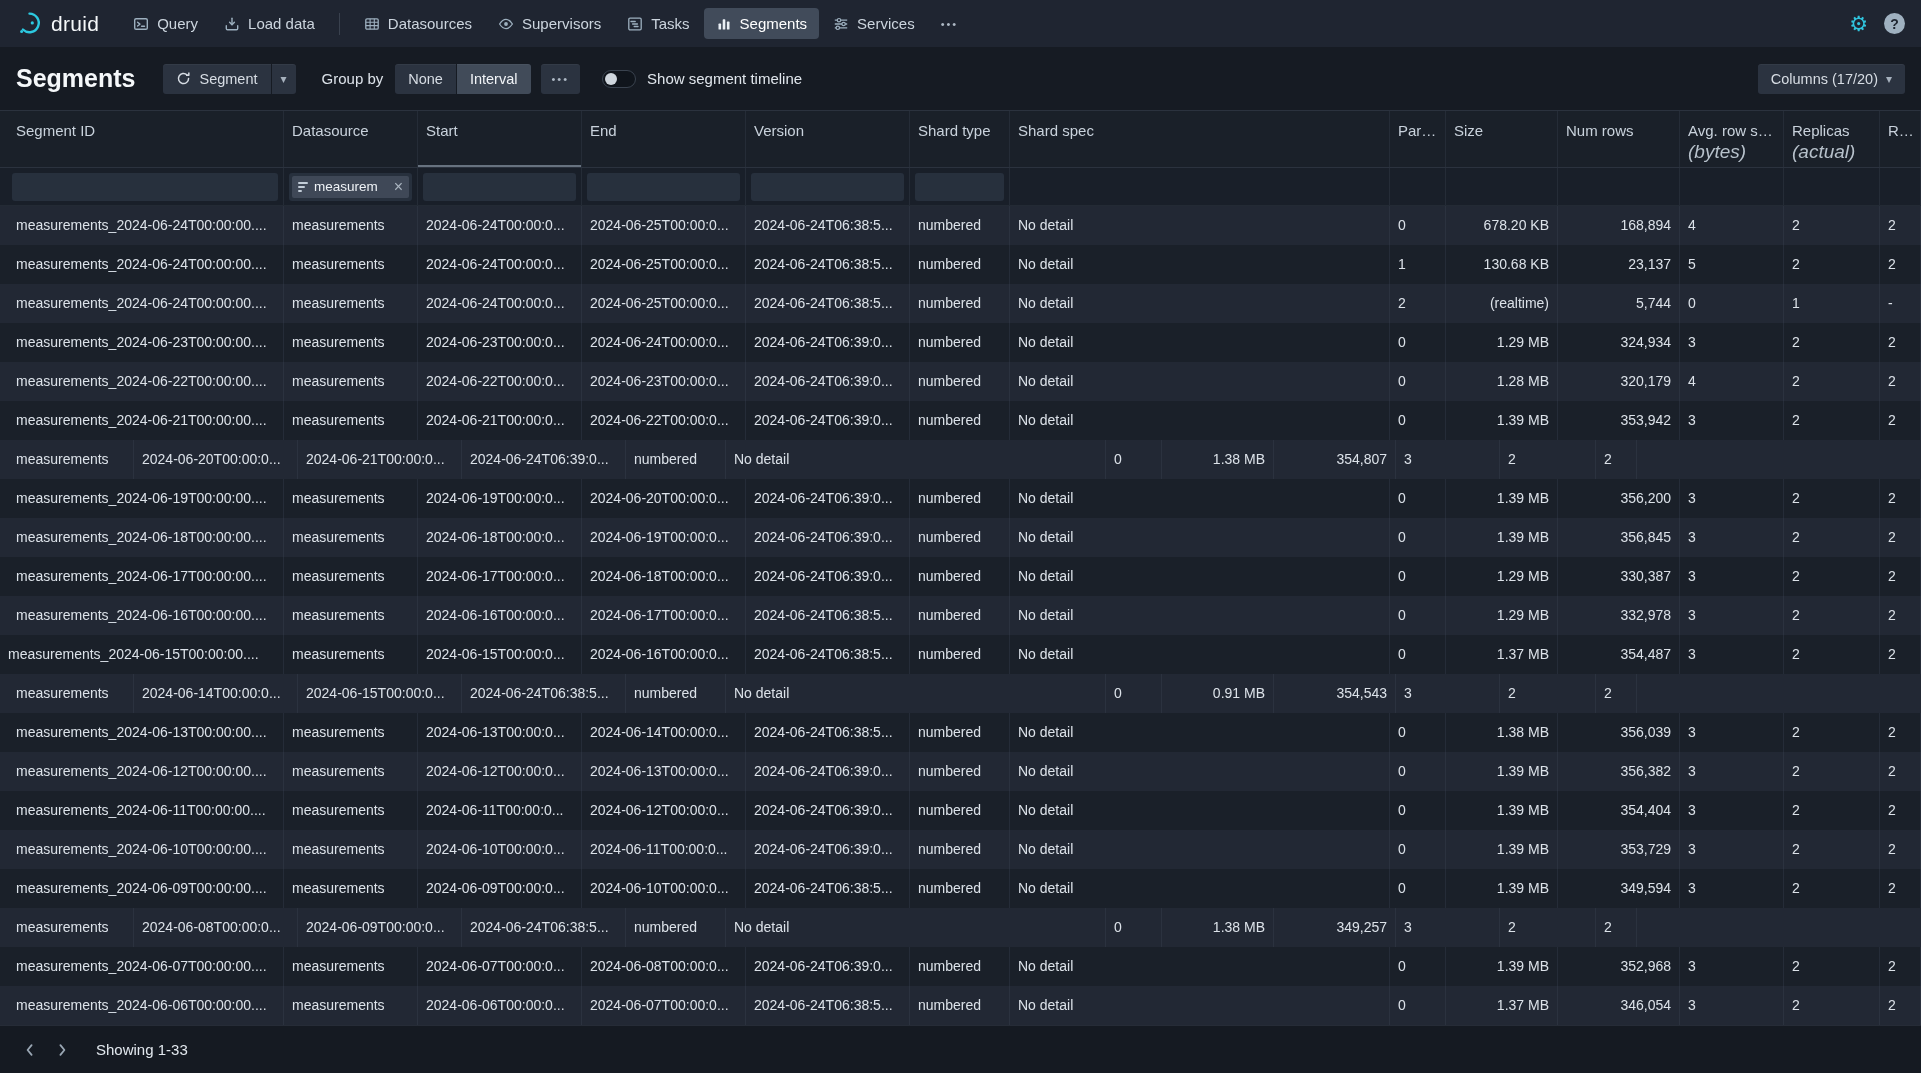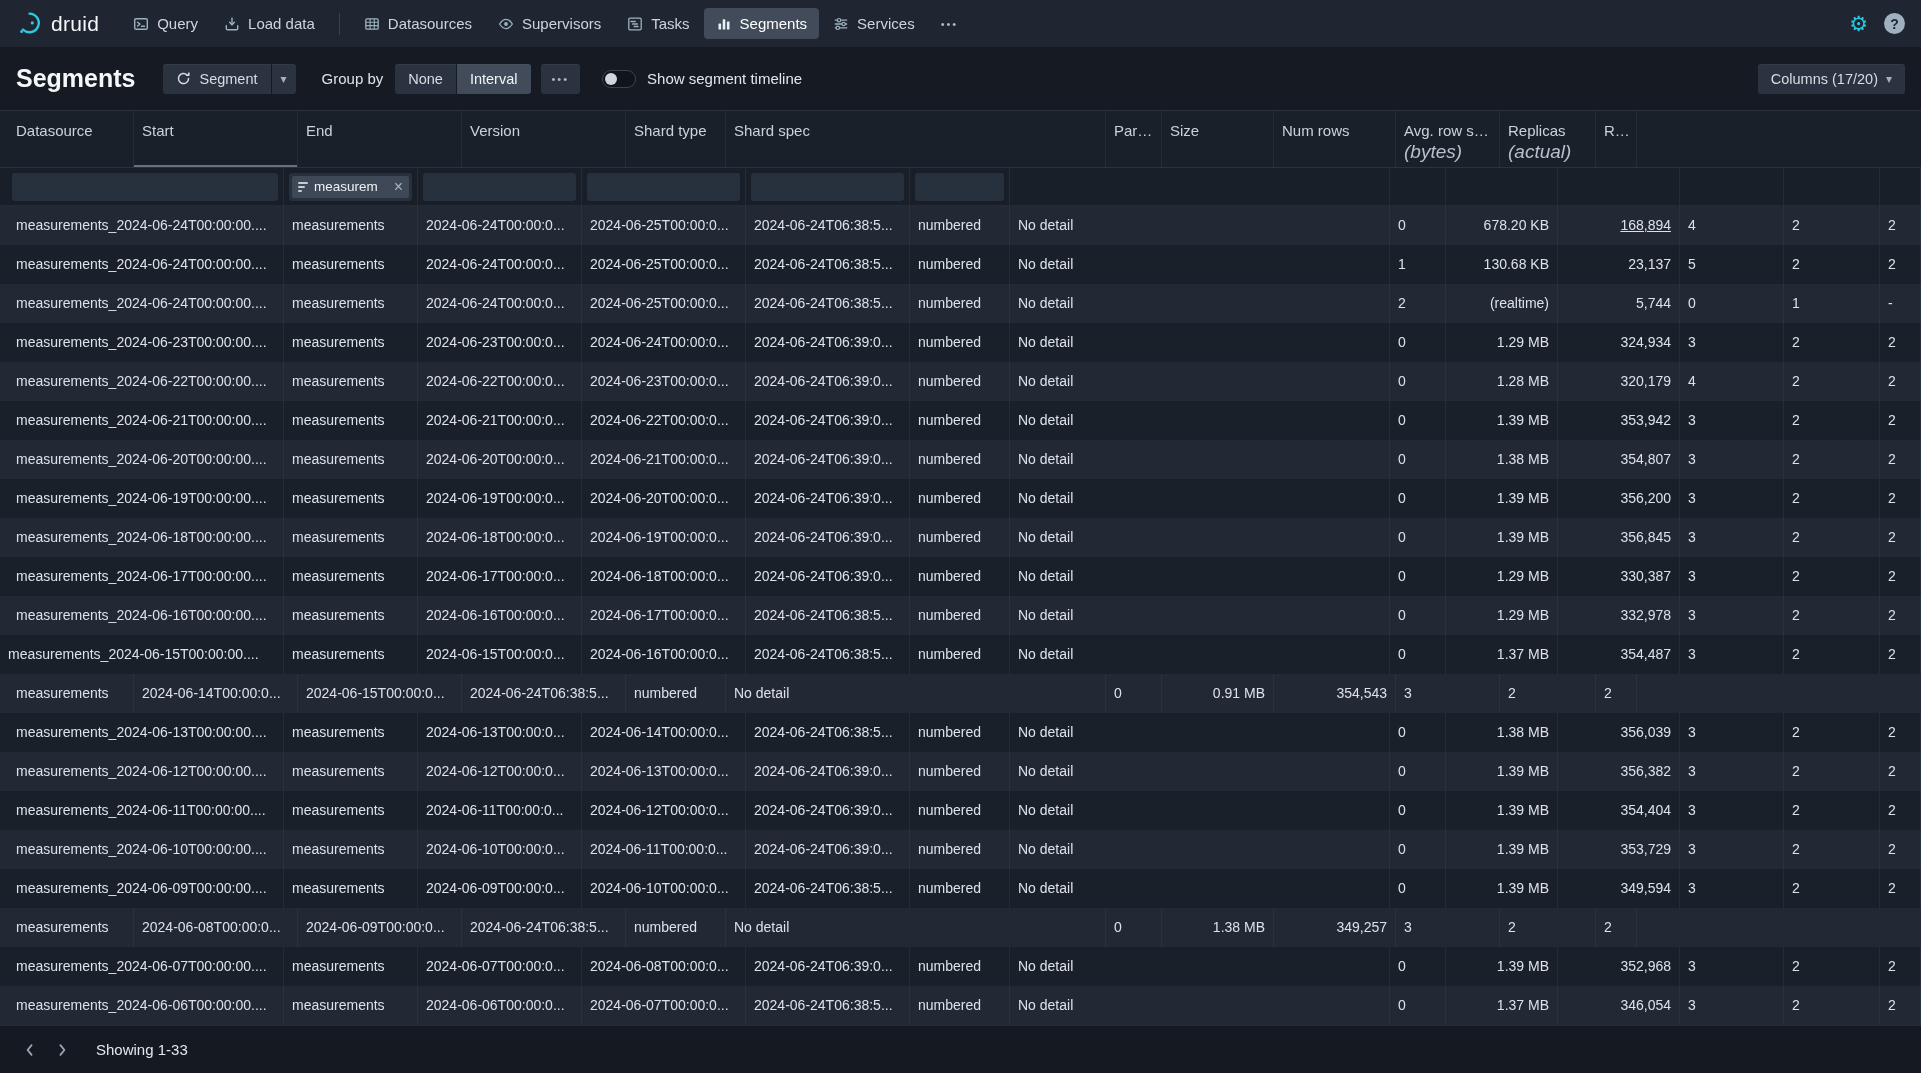--- a/index.html
+++ b/index.html
@@ -201,20 +201,23 @@
     <span class="switch-label">Show segment timeline</span>
     <div class="spacer"></div>
     <button class="btn columns-btn">
       <span>Columns (17/20)</span>
       <span class="caret">▾</span>
     </button>
   </div>
 
   <div class="table">
     <div class="thead" id="thead">
+        <div class="th" style="width: 284px;">
+          <span class="th-label">Segment ID</span>
+        </div>
         <div class="th" style="width: 134px;">
           <span class="th-label">Datasource</span>
         </div>
         <div class="th sorted" style="width: 164px;">
           <span class="th-label">Start</span>
         </div>
         <div class="th" style="width: 164px;">
           <span class="th-label">End</span>
         </div>
         <div class="th" style="width: 164px;">
@@ -288,21 +291,21 @@
         <div class="tr">
           <div class="td" style="width: 284px;">measurements_2024-06-24T00:00:00....</div>
           <div class="td" style="width: 134px;">measurements</div>
           <div class="td" style="width: 164px;">2024-06-24T00:00:0...</div>
           <div class="td" style="width: 164px;">2024-06-25T00:00:0...</div>
           <div class="td" style="width: 164px;">2024-06-24T06:38:5...</div>
           <div class="td" style="width: 100px;">numbered</div>
           <div class="td" style="width: 380px;">No detail</div>
           <div class="td" style="width: 56px;">0</div>
           <div class="td right" style="width: 112px;">678.20 KB</div>
-          <div class="td right" style="width: 122px; text-decoration: underline;">168,894</div>
+          <div class="td right" style="width: 122px;">168,894</div>
           <div class="td" style="width: 104px;">4</div>
           <div class="td" style="width: 96px;">2</div>
           <div class="td" style="width: 41px;">2</div>
         </div>
         <div class="tr">
           <div class="td" style="width: 284px;">measurements_2024-06-24T00:00:00....</div>
           <div class="td" style="width: 134px;">measurements</div>
           <div class="td" style="width: 164px;">2024-06-24T00:00:0...</div>
           <div class="td" style="width: 164px;">2024-06-25T00:00:0...</div>
           <div class="td" style="width: 164px;">2024-06-24T06:38:5...</div>
@@ -369,21 +372,20 @@
           <div class="td" style="width: 100px;">numbered</div>
           <div class="td" style="width: 380px;">No detail</div>
           <div class="td" style="width: 56px;">0</div>
           <div class="td right" style="width: 112px;">1.39 MB</div>
           <div class="td right" style="width: 122px;">353,942</div>
           <div class="td" style="width: 104px;">3</div>
           <div class="td" style="width: 96px;">2</div>
           <div class="td" style="width: 41px;">2</div>
         </div>
         <div class="tr">
-          <div class="td" style="width: 284px;">measurements_2024-06-20T00:00:00....</div>
           <div class="td" style="width: 134px;">measurements</div>
           <div class="td" style="width: 164px;">2024-06-20T00:00:0...</div>
           <div class="td" style="width: 164px;">2024-06-21T00:00:0...</div>
           <div class="td" style="width: 164px;">2024-06-24T06:39:0...</div>
           <div class="td" style="width: 100px;">numbered</div>
           <div class="td" style="width: 380px;">No detail</div>
           <div class="td" style="width: 56px;">0</div>
           <div class="td right" style="width: 112px;">1.38 MB</div>
           <div class="td right" style="width: 122px;">354,807</div>
           <div class="td" style="width: 104px;">3</div>

